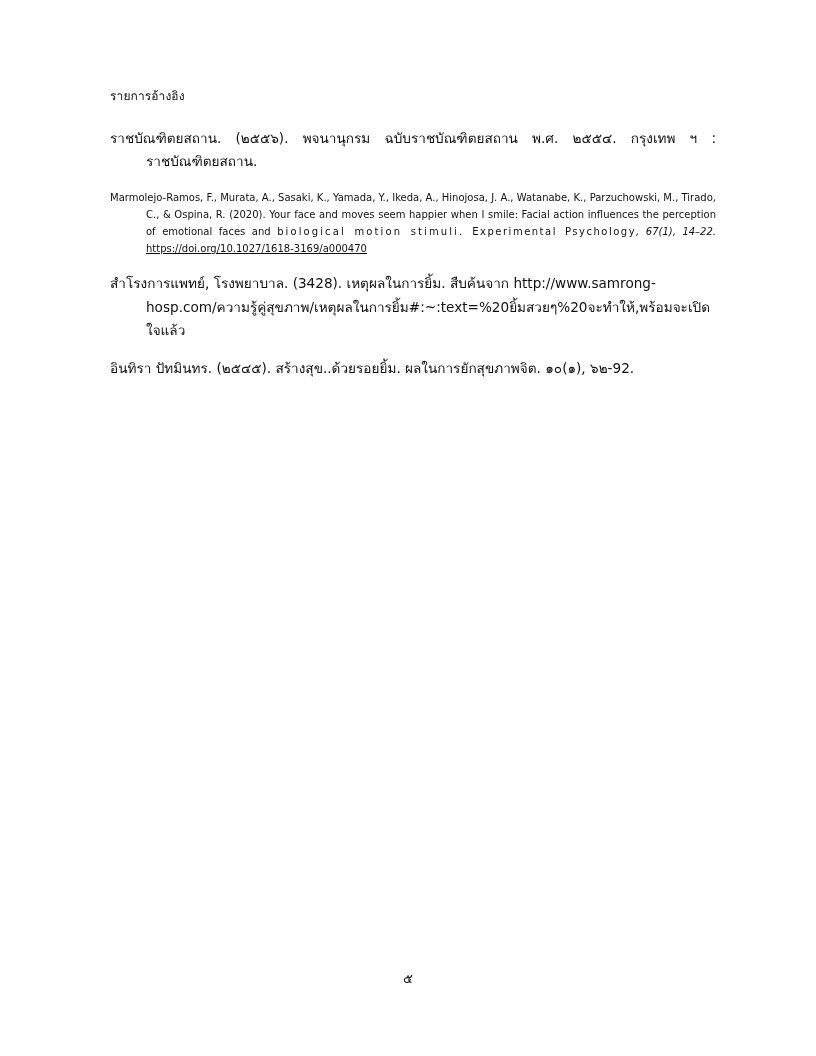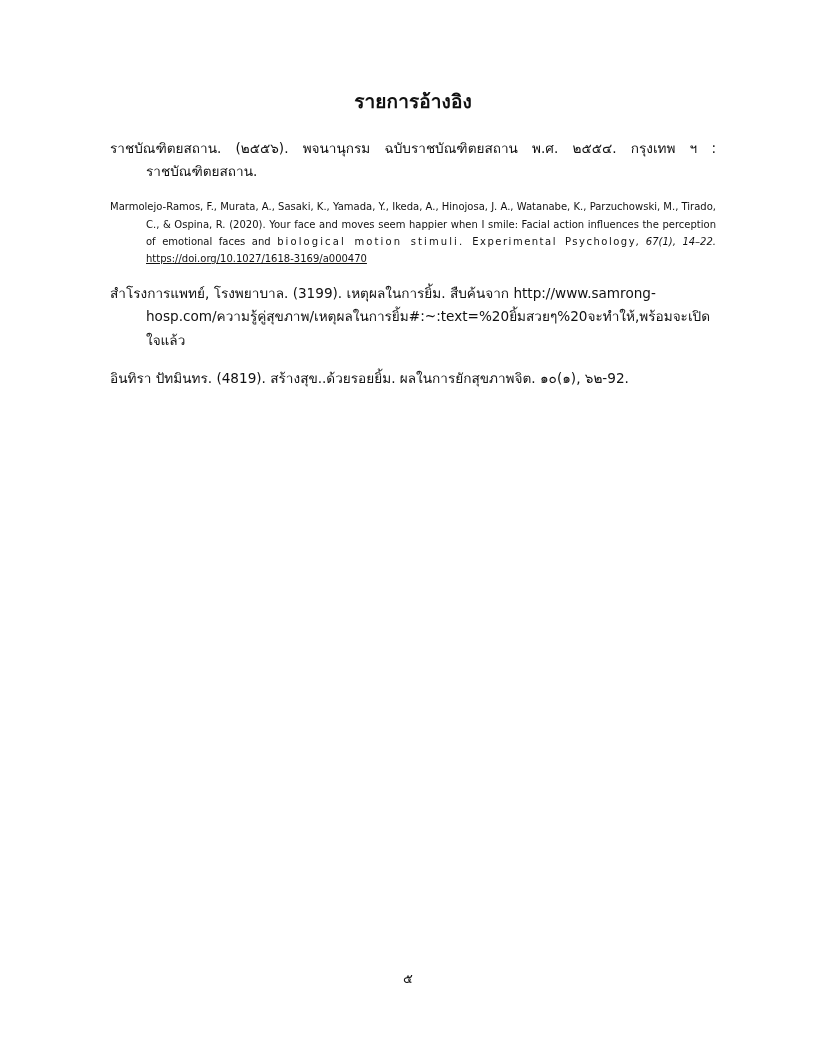--- a/index.html
+++ b/index.html
@@ -18,23 +18,22 @@
     font-family: "DejaVu Sans", "Liberation Sans", sans-serif;
     overflow: hidden;
   }
   .content {
     position: absolute;
     left: 110px;
     top: 88px;
     width: 606px;
   }
   .page-heading {
-    text-align: center;
-    font-weight: bold;
-    font-size: 19px;
+    font-weight: normal;
+    font-size: 12px;
     line-height: 1.4;
     margin: 0 0 22px 0;
     letter-spacing: 0.1px;
   }
   .ref-list {
     margin: 0;
     padding: 0;
     list-style: none;
   }
   .ref {
@@ -96,26 +95,26 @@
       <p class="ref thai">
         <span>ราชบัณฑิตยสถาน. (๒๕๕๖). </span><span class="b">พจนานุกรม ฉบับราชบัณฑิตยสถาน พ.ศ. ๒๕๕๔.</span><span> กรุงเทพ ฯ : ราชบัณฑิตยสถาน.</span>
       </p>
 
       <p class="ref">
         <span>Marmolejo-Ramos, F., Murata, A., Sasaki, K., Yamada, Y., Ikeda, A., Hinojosa, J. A., Watanabe, K., Parzuchowski, M., Tirado, C., &amp; Ospina, R. (2020). </span><span>Your face and moves seem happier when I smile: Facial action influences the perception of emotional faces and </span><span class="spaced">biological motion stimuli.</span><span class="b spaced-wide"> Experimental Psychology</span><span class="i">, 67(1), 14–22. </span><span class="u">https://doi.org/10.1027/1618-3169/a000470</span>
       </p>
 
 
       <p class="ref thai no-justify">
-        <span>สำโรงการแพทย์, โรงพยาบาล. (3199). </span><span class="b">เหตุผลในการยิ้ม.</span><span> สืบค้นจาก http://www.samrong-hosp.com/ความรู้คู่สุขภาพ/เหตุผลในการยิ้ม#:~:text=%20ยิ้มสวยๆ%20จะทำให้,พร้อมจะเปิดใจแล้ว</span>
+        <span>สำโรงการแพทย์, โรงพยาบาล. (3428). </span><span class="b">เหตุผลในการยิ้ม.</span><span> สืบค้นจาก http://www.samrong-hosp.com/ความรู้คู่สุขภาพ/เหตุผลในการยิ้ม#:~:text=%20ยิ้มสวยๆ%20จะทำให้,พร้อมจะเปิดใจแล้ว</span>
       </p>
 
 
       <p class="ref thai no-justify">
-        <span>อินทิรา ปัทมินทร. (4819). สร้างสุข..ด้วยรอยยิ้ม. </span><span class="b">ผลในการยักสุขภาพจิต.</span><span> ๑๐(๑), ๖๒-92.</span>
+        <span>อินทิรา ปัทมินทร. (๒๕๔๕). สร้างสุข..ด้วยรอยยิ้ม. </span><span class="b">ผลในการยักสุขภาพจิต.</span><span> ๑๐(๑), ๖๒-92.</span>
       </p>
 
     </div>
   </div>
 
   <div class="page-number">๕</div>
 
 </div>
 
 </body></html>

